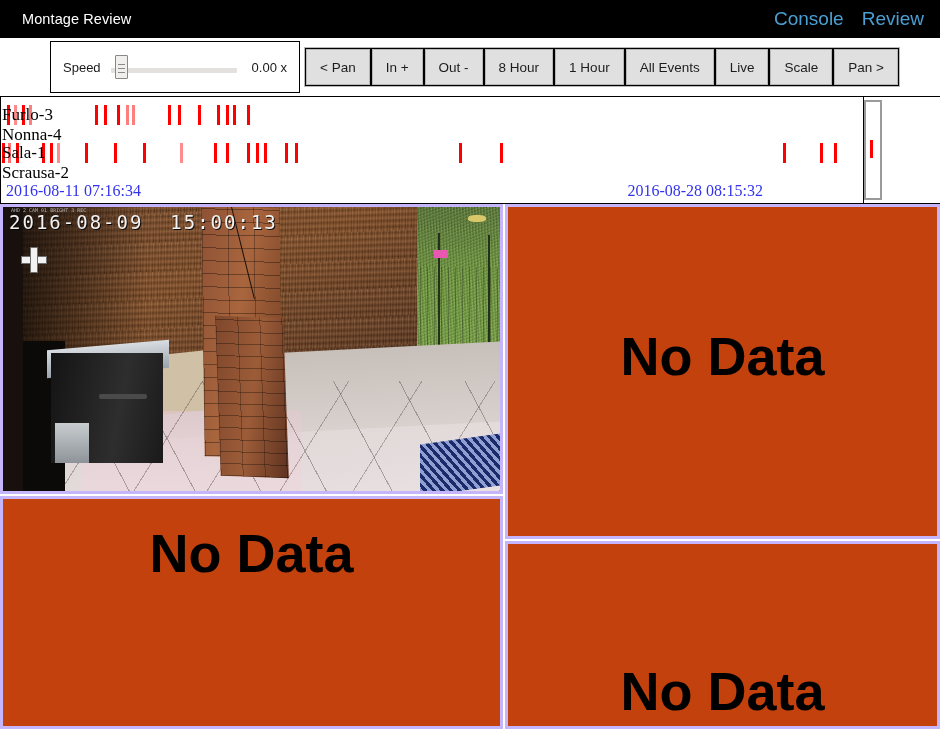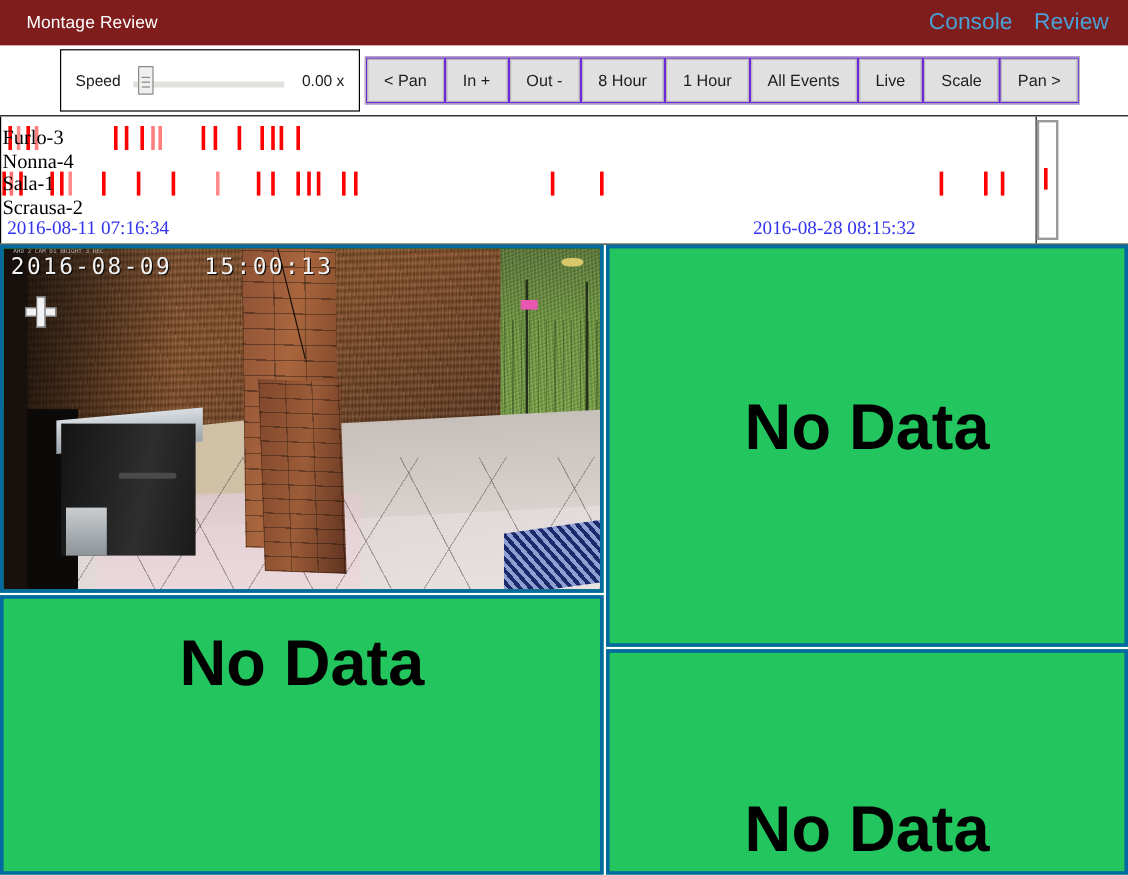--- a/index.html
+++ b/index.html
@@ -6,21 +6,21 @@
   html, body {
     width: 940px; height: 729px;
     background: #ffffff;
     font-family: "Liberation Sans", sans-serif;
     overflow: hidden;
   }
 
   
   #header {
     height: 38px;
-    background: #7f1d1d;
+    background: #000000;
     display: flex;
     align-items: center;
     padding: 0 16px 0 22px;
     position: relative;
   }
   #header-title {
     color: #ffffff;
     font-size: 14.5px;
     letter-spacing: .1px;
   }
@@ -102,21 +102,21 @@
   #speed-value {
     position: absolute;
     right: 12px;
     font-size: 13px;
     color: #1a1a1a;
   }
 
   #btn-row {
     display: flex;
     margin-left: 4px;
-    background: #6d28d9;
+    background: #000000;
     border: 1px solid #b9b9b9;
     height: 40px;
     align-items: stretch;
   }
   .tbtn {
     background: #e0e0e0;
     border: 1px solid #b6b6b6;
     margin: 1px;
     padding: 0 13px;
     font-size: 13.5px;
@@ -203,22 +203,22 @@
   }
 
   
   #montage {
     position: relative;
     height: 525px;
     background: #ffffff;
   }
   .pane {
     position: absolute;
-    border: 3px solid #0369a1;
-    background: #22c55e;
+    border: 3px solid #c4b5fd;
+    background: #c2410c;
     overflow: hidden;
   }
   .nodata {
     font-family: "Liberation Sans", sans-serif;
     font-weight: bold;
     font-size: 54px;
     color: #000;
     position: absolute;
     left: 0; right: 0;
     text-align: center;

